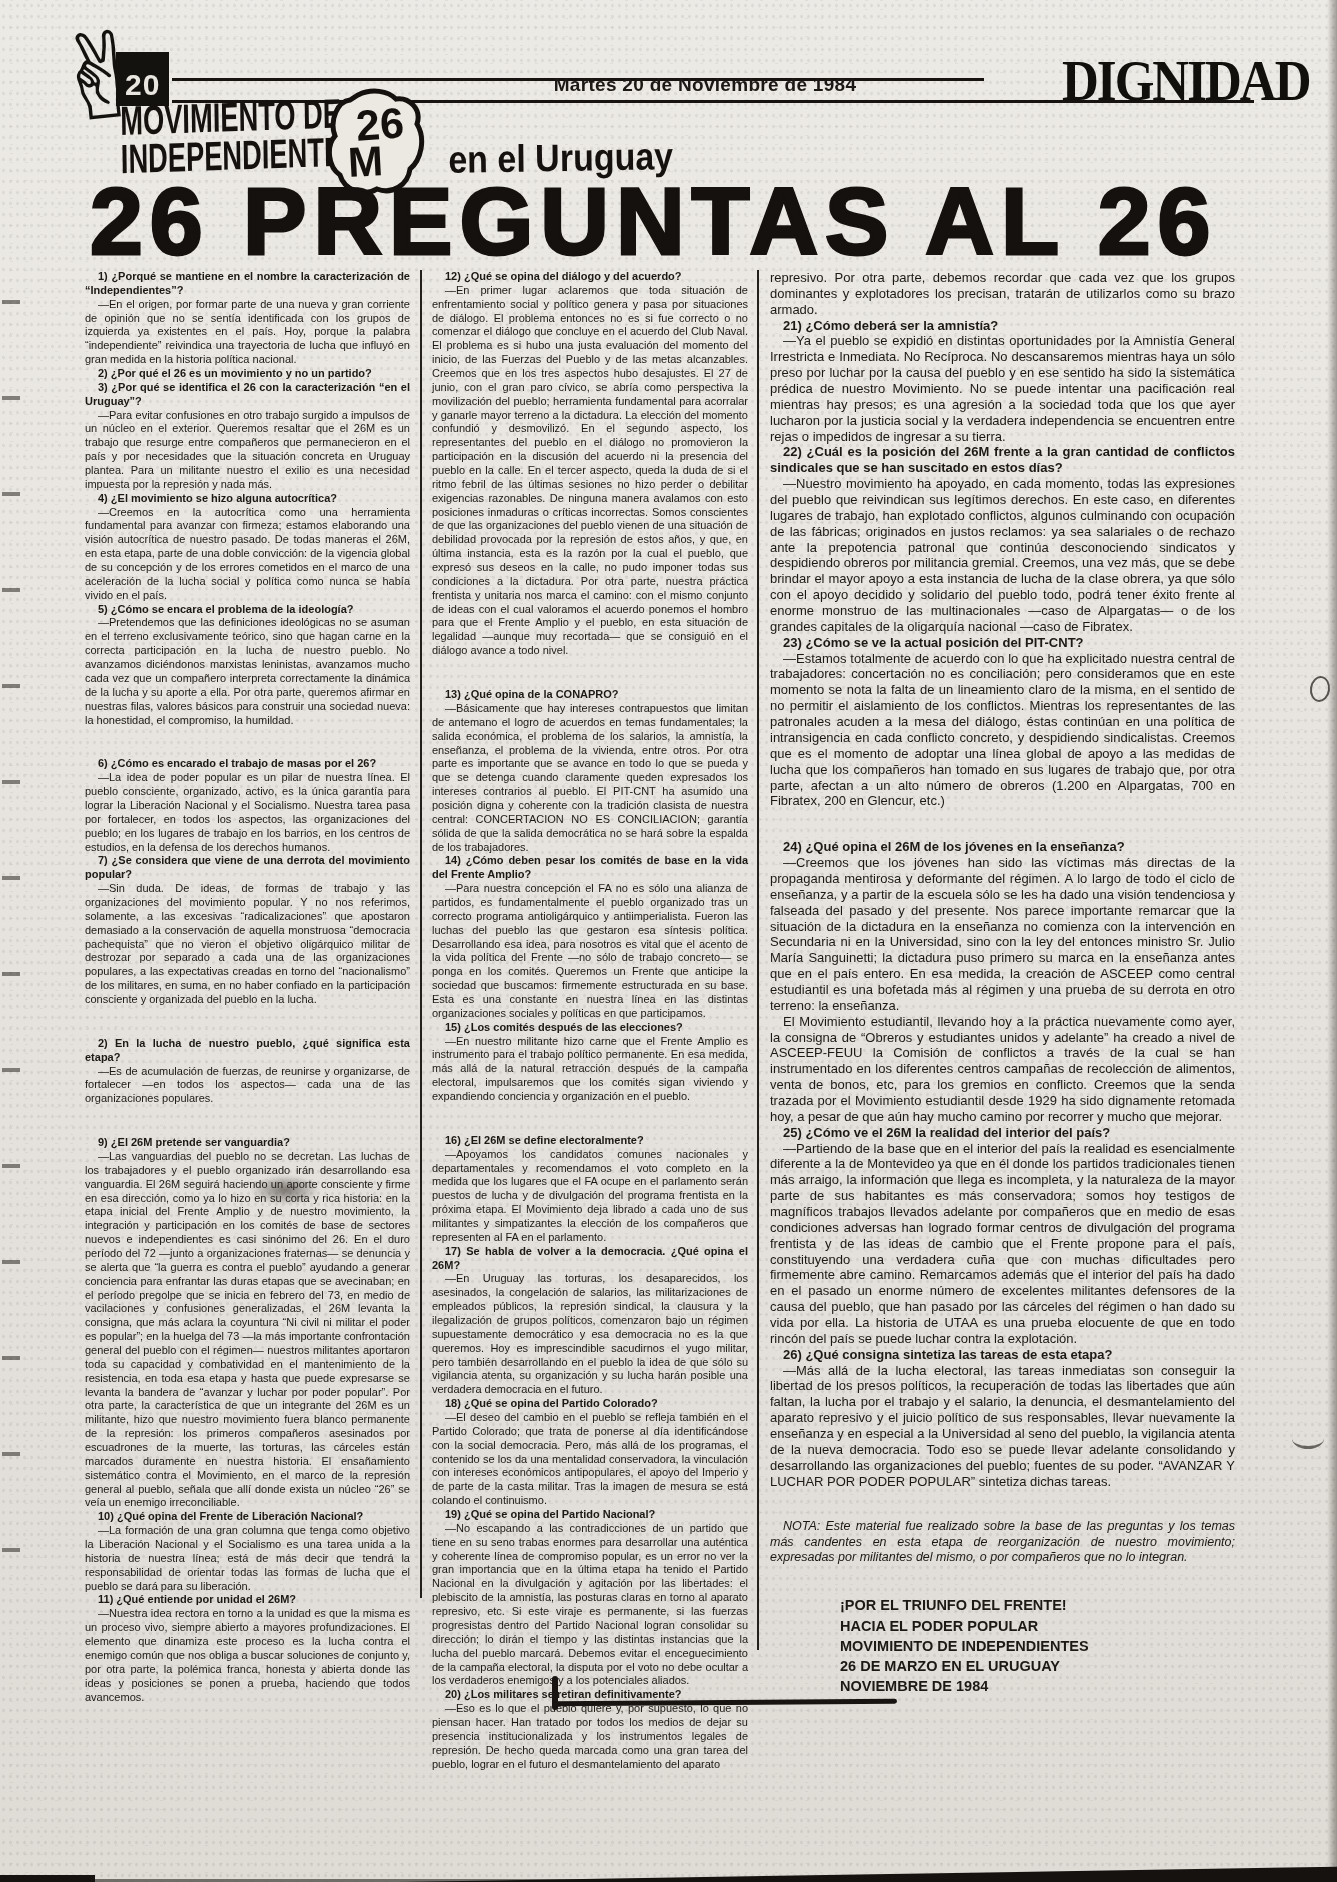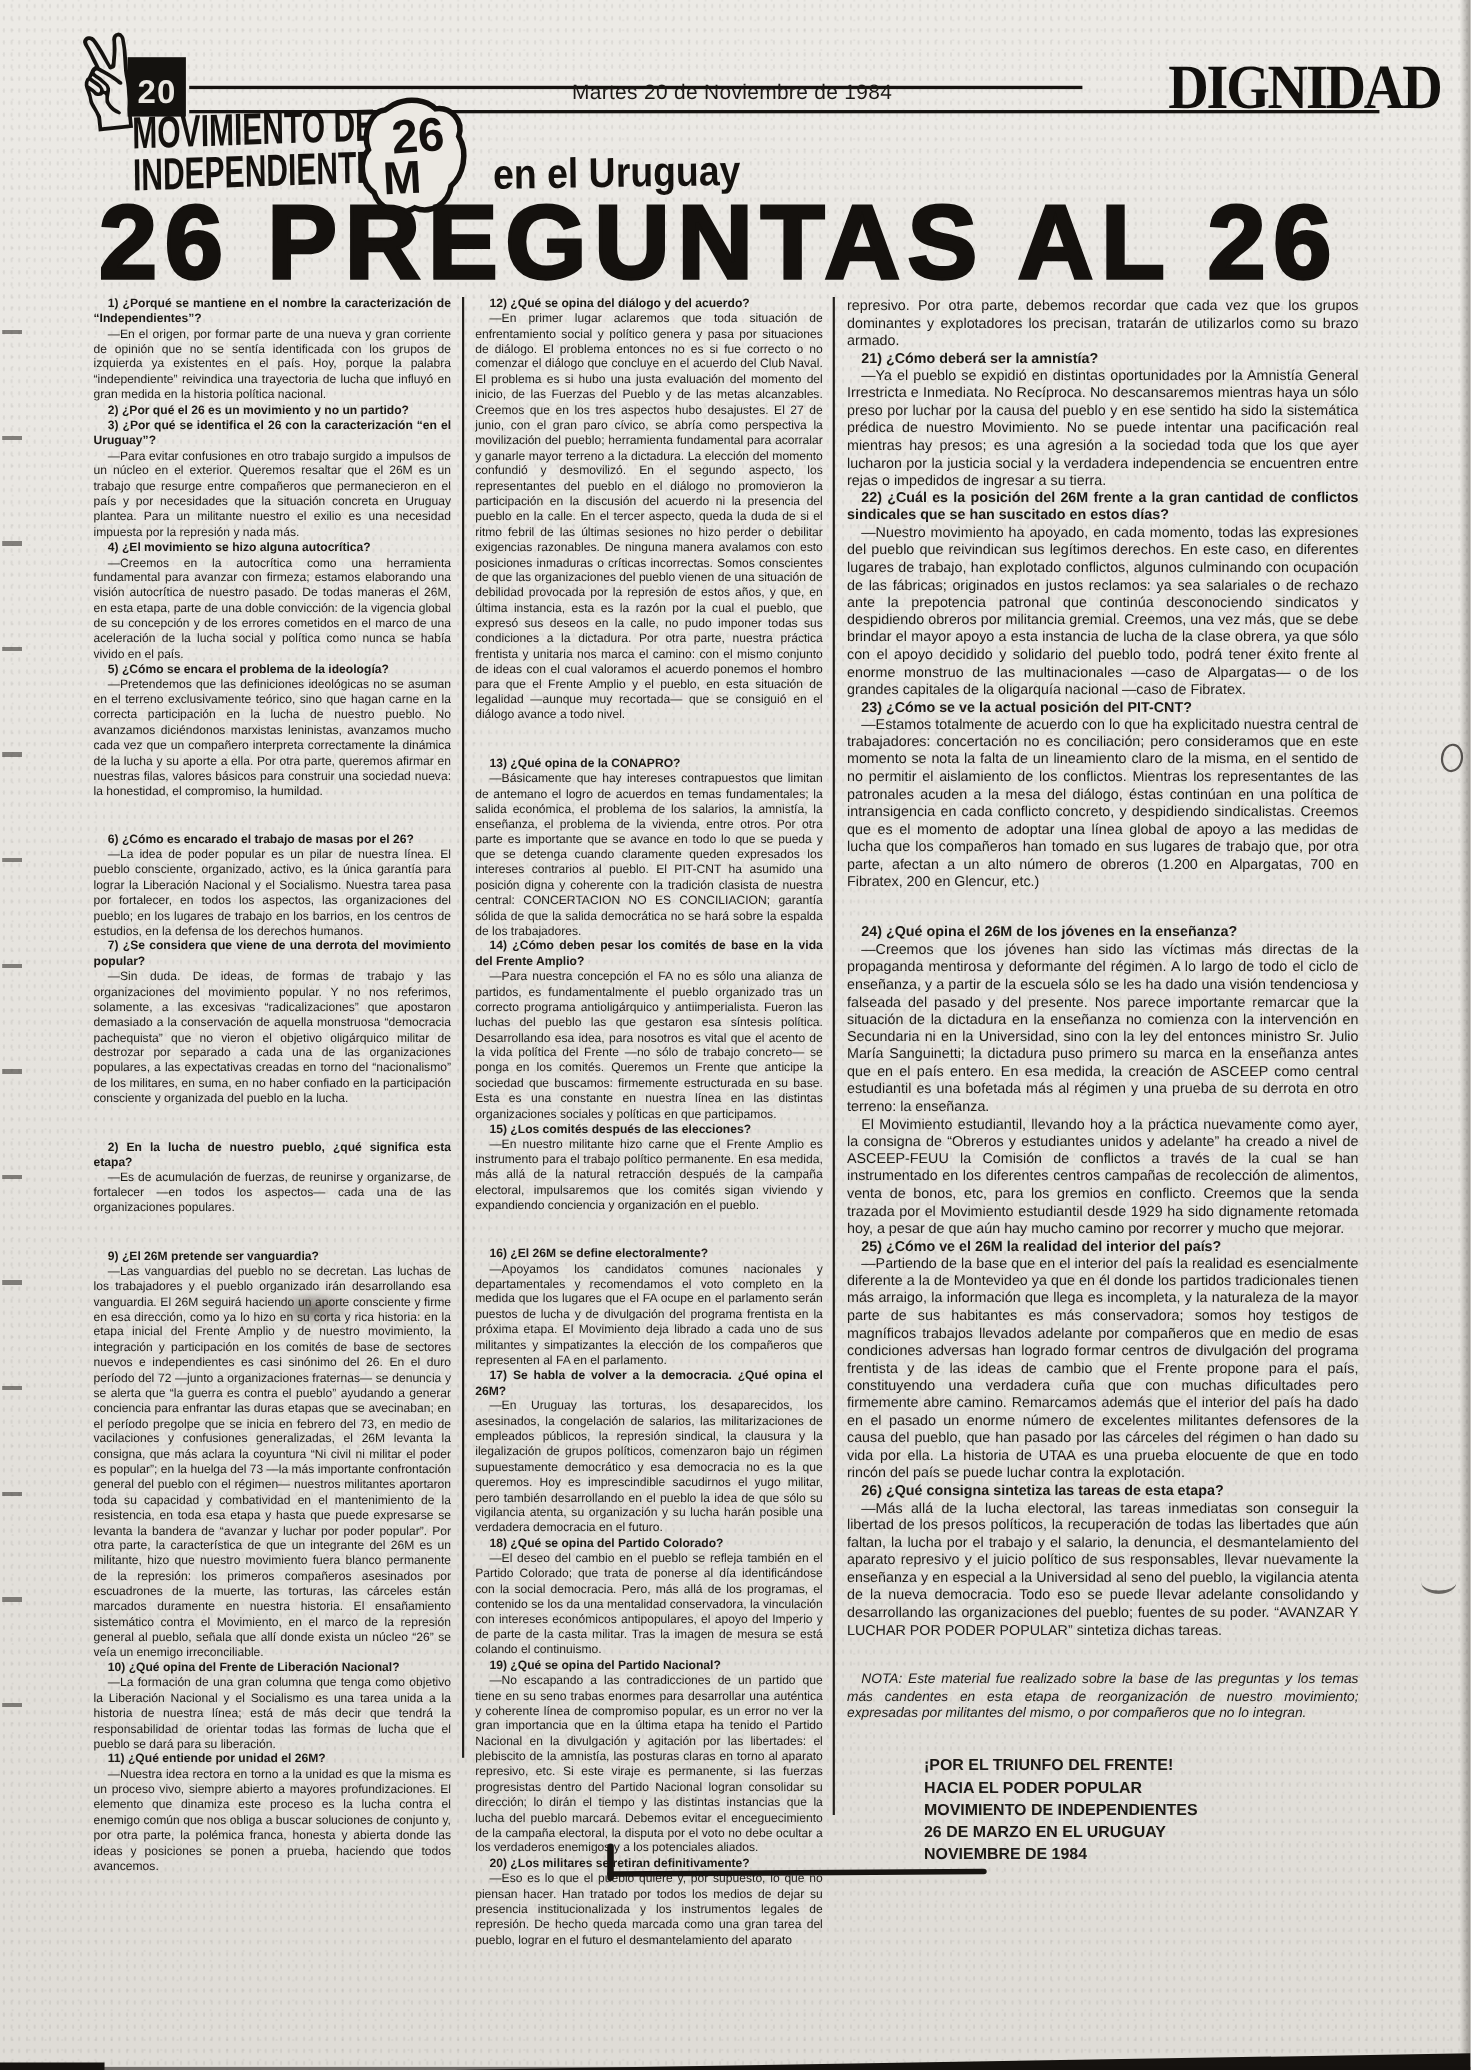--- a/index.html
+++ b/index.html
@@ -12,22 +12,22 @@
       linear-gradient(180deg, rgba(255,255,255,.25), rgba(0,0,0,.03));
     background-size:7px 11px,15px 9px,100% 100%;
     background-position:0 0,4px 5px,0 0;}
   
   .hand{position:absolute;left:52px;top:18px;font-family:"DejaVu Sans",sans-serif;
     font-size:118px;line-height:1;color:#14120f;transform:rotate(-6deg);}
   .pagenum{position:absolute;left:116px;top:52px;background:#14120f;color:#e9e6e0;
     font-weight:bold;font-size:30px;padding:16px 9px 4px;letter-spacing:1px;}
   .rule-a{position:absolute;left:172px;top:78px;width:812px;height:3px;background:#161310;}
   .rule-b{position:absolute;left:172px;top:100px;width:1082px;height:3px;background:#161310;}
-  .date{position:absolute;left:520px;top:74px;width:370px;
-    font-weight:normal;font-size:19px;letter-spacing:.3px;}
+  .date{position:absolute;left:520px;top:74px;width:370px;text-align:center;
+    font-weight:bold;font-size:19px;letter-spacing:.3px;}
   .masthead{position:absolute;left:1062px;top:48px;font-family:"Liberation Serif",serif;
     font-weight:bold;font-size:51px;letter-spacing:-2px;transform:scaleY(1.12);
     transform-origin:left top;color:#12100d;}
   .logo{position:absolute;left:120px;top:102px;font-weight:bold;font-size:31px;
     line-height:.94;letter-spacing:0;transform:scale(.88,1.32) rotate(-1.3deg);
     transform-origin:left top;color:#14110e;}
   .badge{position:absolute;left:326px;top:88px;width:106px;height:112px;}
   .badge svg{position:absolute;left:0;top:0;}
   .badge .n26{position:absolute;left:30px;top:12px;font-weight:bold;font-size:43px;
     transform:rotate(-4deg);color:#14110e;}

